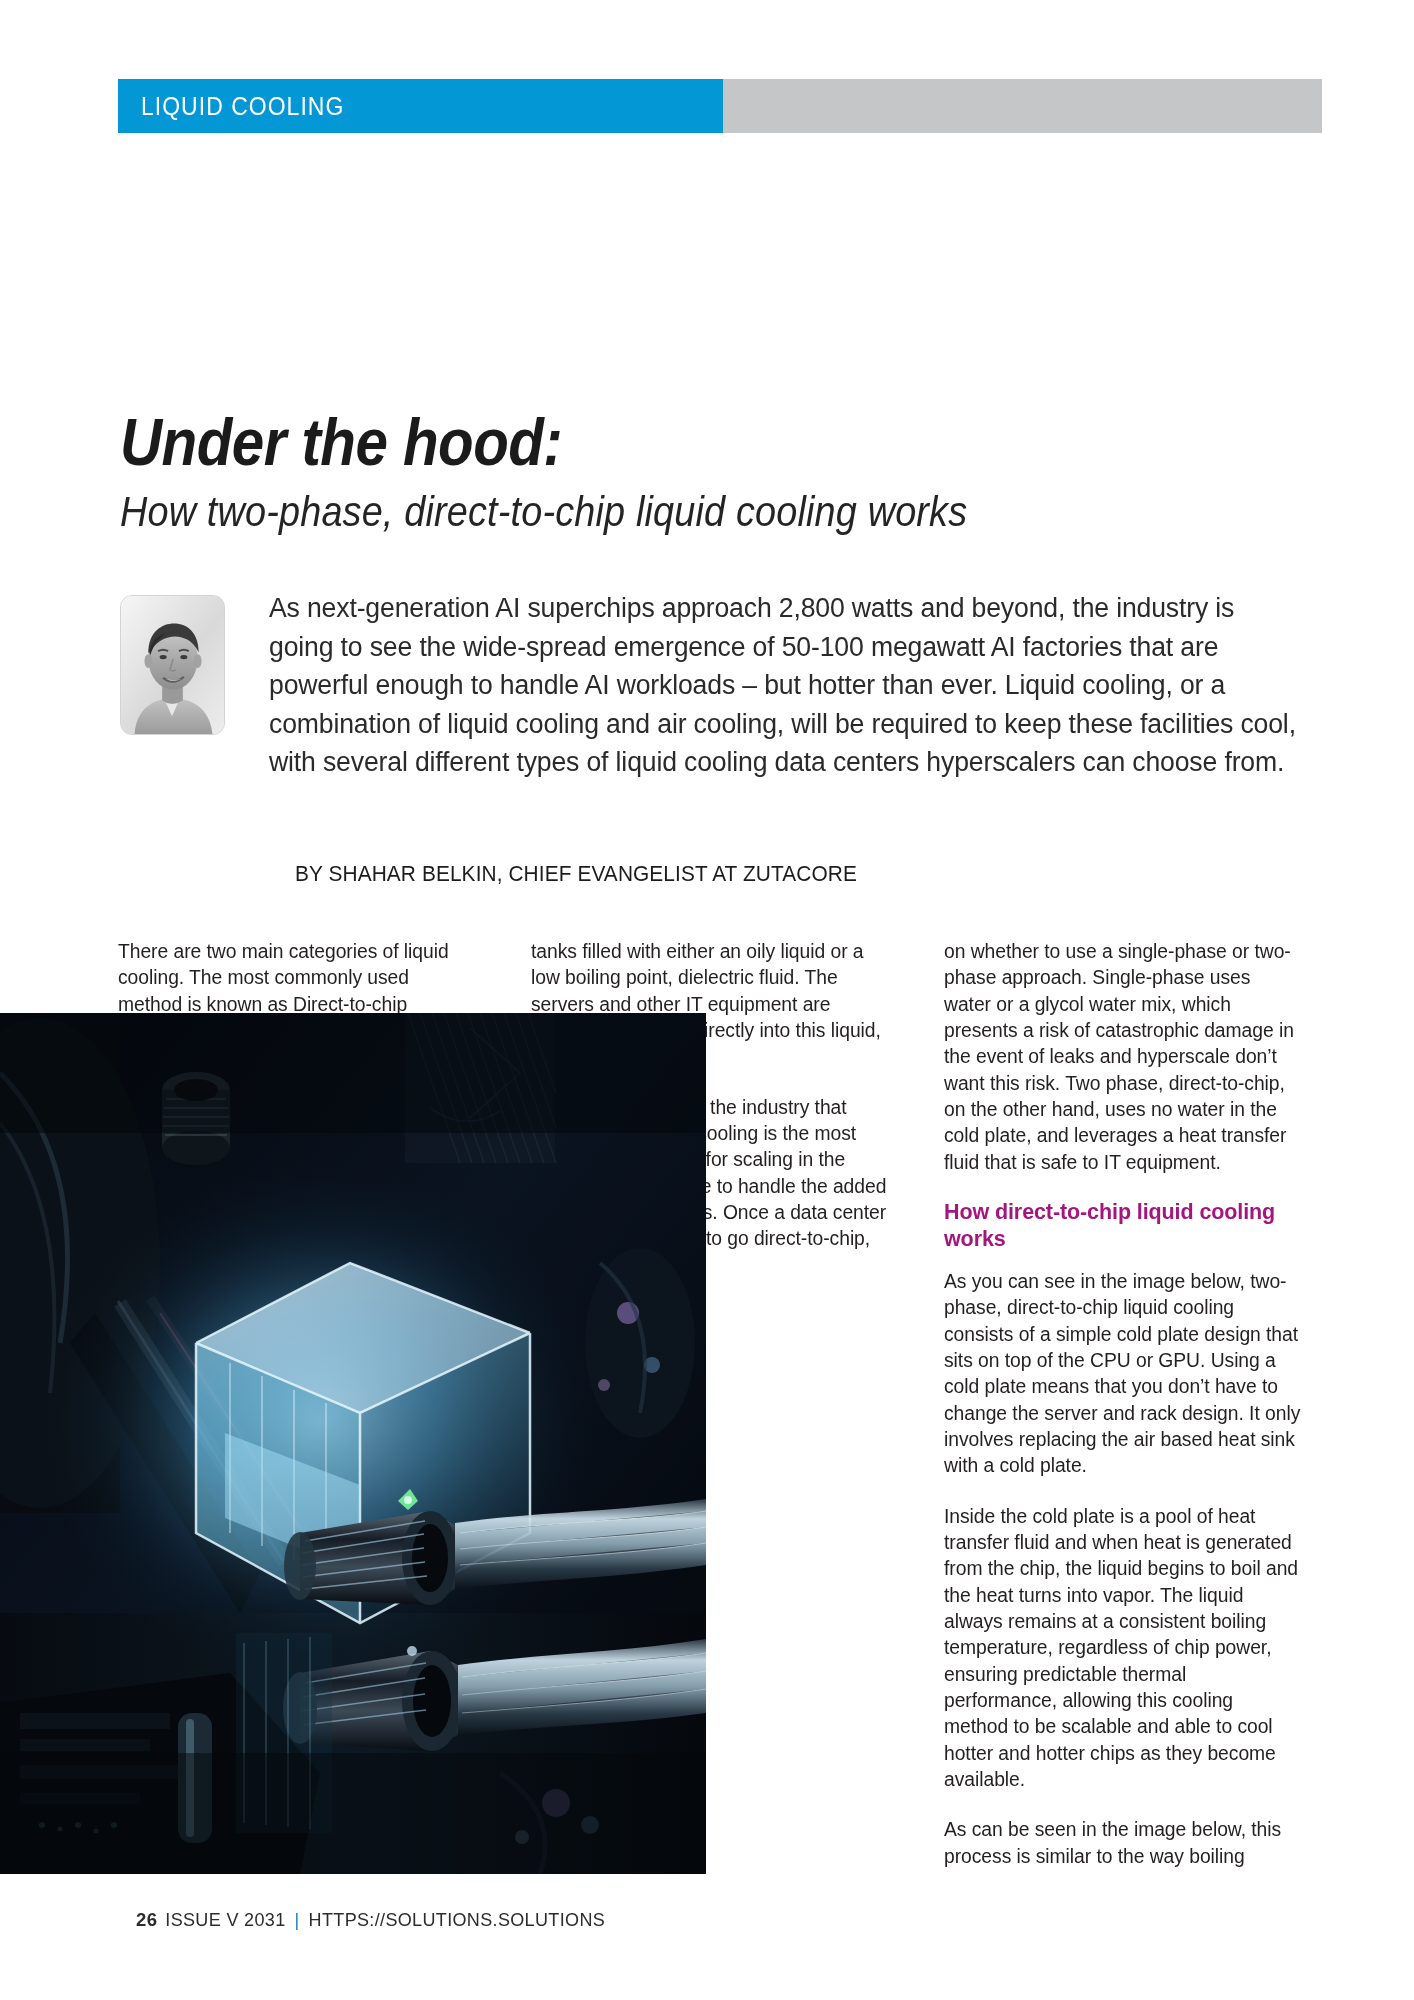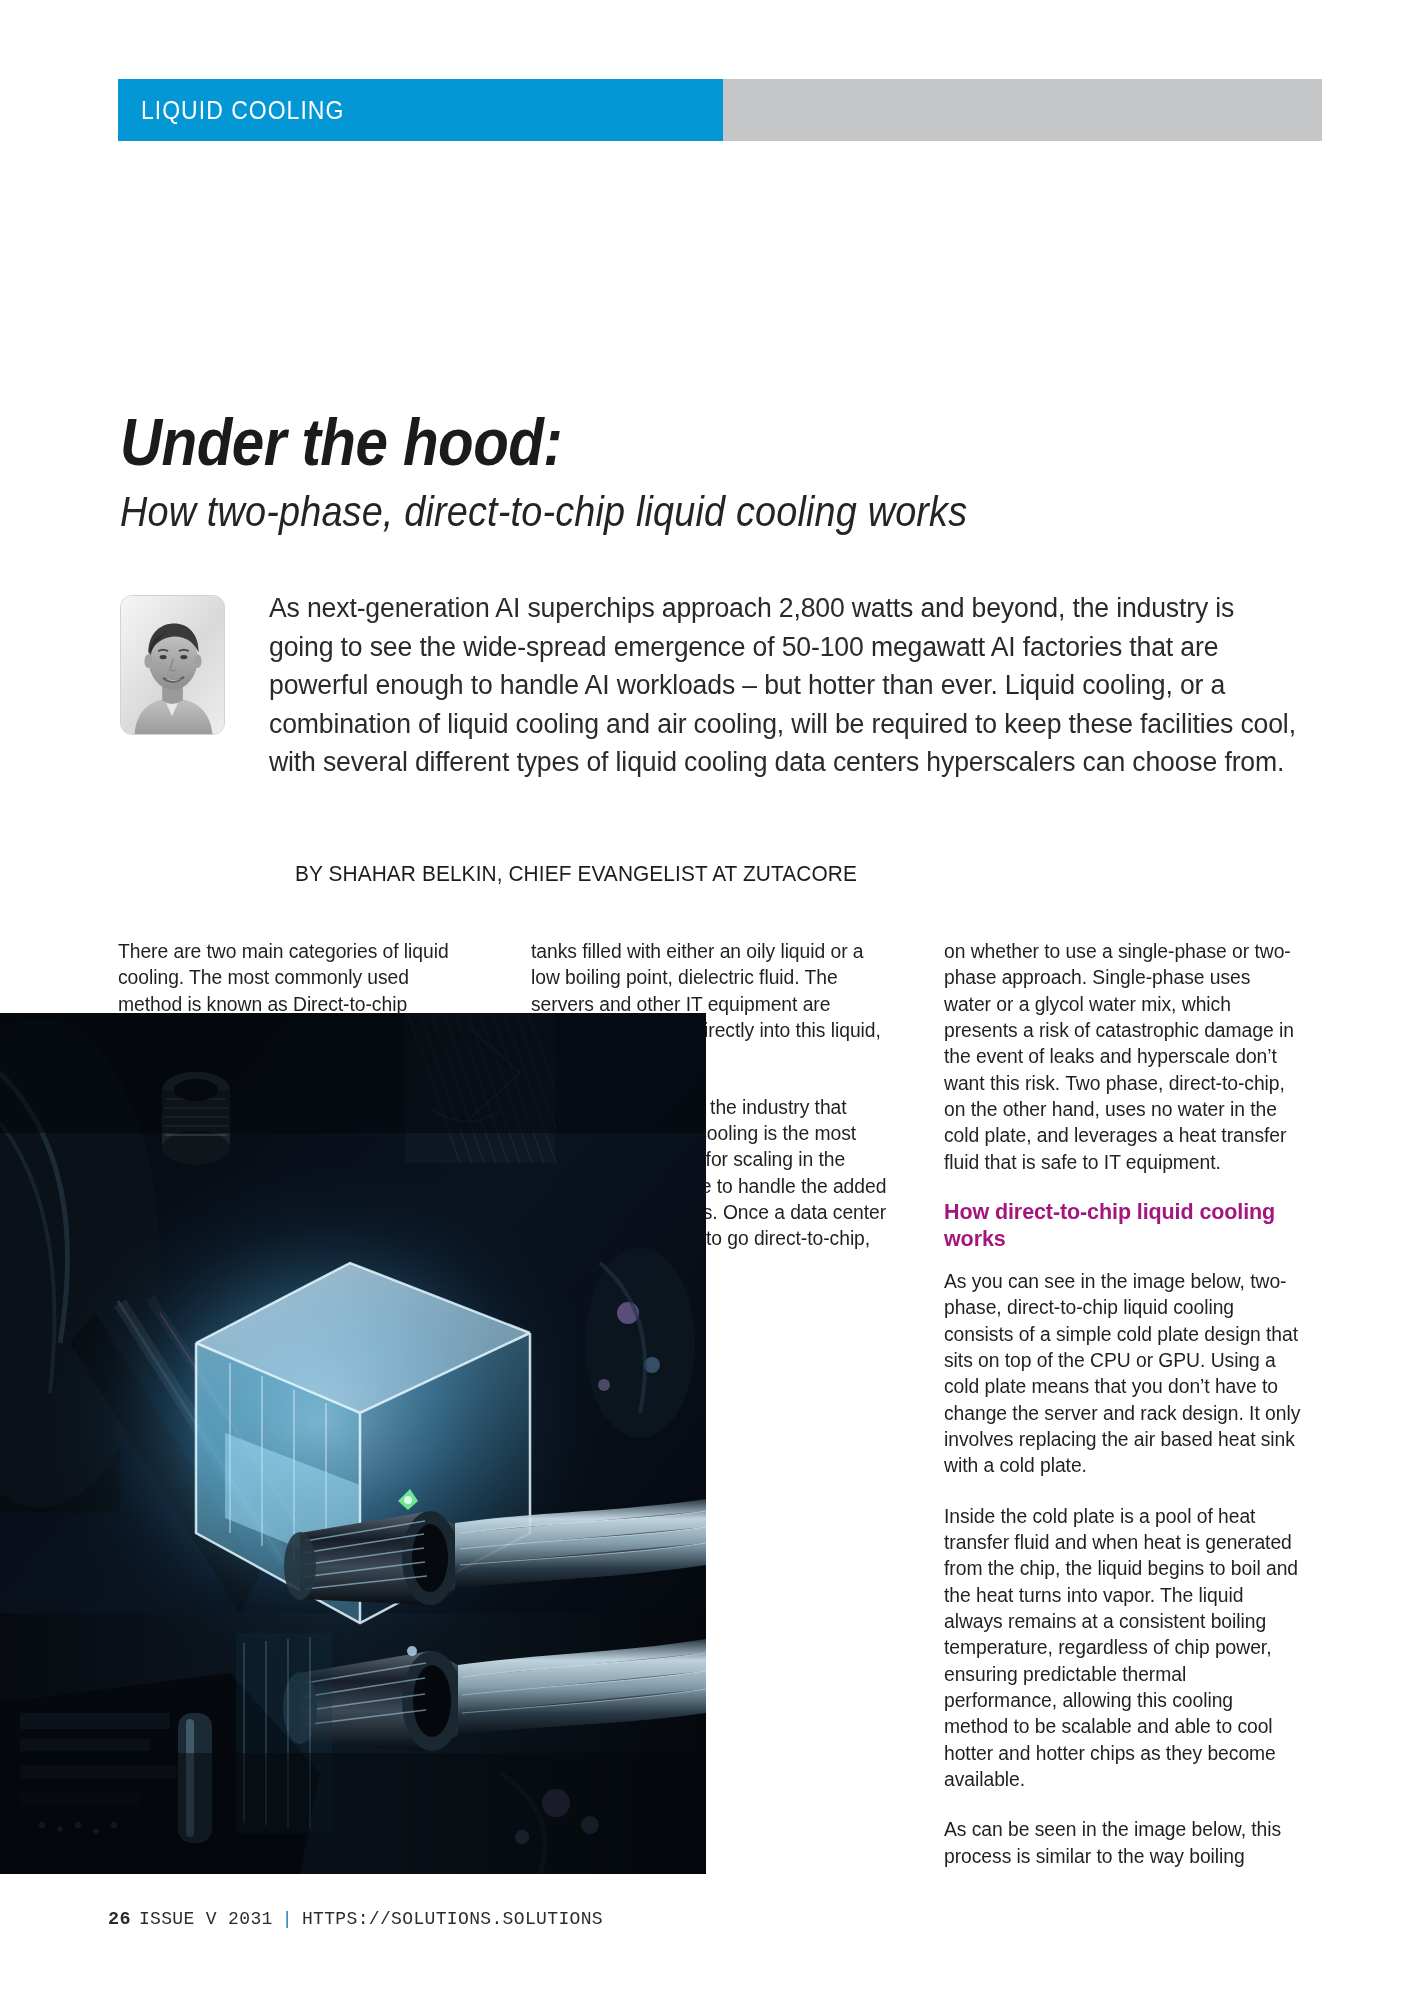--- a/index.html
+++ b/index.html
@@ -16,21 +16,21 @@
     height: 2000px;
     background: #ffffff;
   }
 
   
   .banner {
     position: absolute;
     left: 118px;
     top: 79px;
     width: 1204px;
-    height: 62px;
+    height: 54px;
     display: flex;
   }
   .banner-blue {
     width: 605px;
     height: 100%;
     background: #0497d6;
     display: flex;
     align-items: center;
   }
   .banner-kicker {
@@ -171,25 +171,25 @@
     width: 706px;
     height: 861px;
     overflow: hidden;
     background: #05070b;
   }
   .feature-photo svg { display: block; width: 100%; height: 100%; }
 
   
   .footer {
     position: absolute;
-    left: 108px;
+    left: 136px;
     top: 1909px;
     display: flex;
     align-items: baseline;
-    font-family: Liberation Mono, monospace;
+    font-family: Liberation Sans, sans-serif;
     font-size: 18px;
     color: #2c2c2c;
     letter-spacing: 0.35px;
     white-space: nowrap;
     text-align: right;
   }
   .footer-page {
     font-weight: 700;
     margin-right: 8px;
     font-size: 18.5px;

